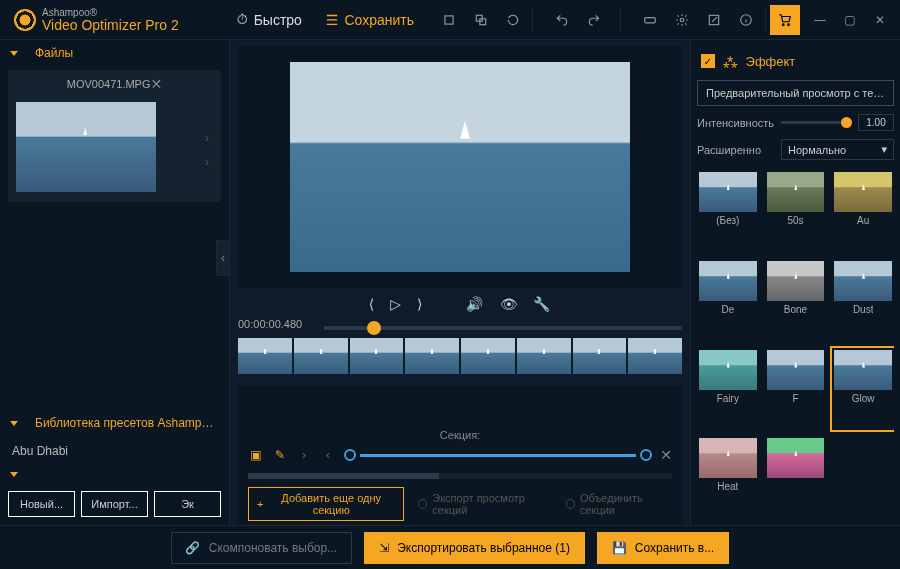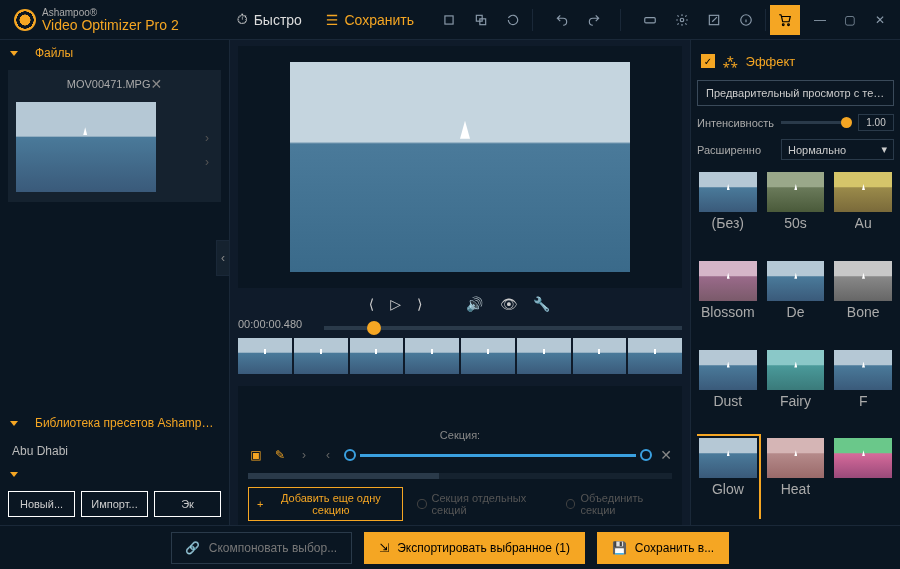--- a/index.html
+++ b/index.html
@@ -81,21 +81,21 @@
 .param-label { width: 78px; color: #aaa; }
 .slider-track { flex: 1; height: 3px; background: #2a3a4a; position: relative; }
 .slider-thumb { position: absolute; right: 0; top: -4px; width: 11px; height: 11px; border-radius: 50%; background: #f5a623; }
 .param-val { width: 36px; border: 1px solid #2a3a4a; padding: 2px 4px; text-align: center; font-size: 10px; color: #ccc; }
 .param-select { flex: 1; border: 1px solid #2a3a4a; padding: 3px 6px; font-size: 11px; color: #ccc; display: flex; justify-content: space-between; align-items: center; cursor: pointer; }
 .effects-grid { display: grid; grid-template-columns: repeat(3, 1fr); gap: 6px; margin-top: 10px; overflow-y: auto; flex: 1; }
 .effect-tile { display: flex; flex-direction: column; align-items: center; gap: 3px; cursor: pointer; padding: 2px; }
 .effect-tile.selected { outline: 2px solid #f5a623; }
 .effect-sw { width: 100%; height: 40px; position: relative; }
 .effect-sw::after { content: ""; position: absolute; top: 30%; left: 48%; width: 3px; height: 6px; background: #fff; clip-path: polygon(50% 0, 100% 100%, 0 100%); }
-.effect-name { font-size: 14px; color: #aaa; white-space: nowrap; overflow: hidden; text-overflow: ellipsis; max-width: 100%; }
+.effect-name { font-size: 10px; color: #aaa; white-space: nowrap; overflow: hidden; text-overflow: ellipsis; max-width: 100%; }
 
 
 .bottombar { height: 44px; background: #0a1622; border-top: 1px solid #1a2838; display: flex; align-items: center; justify-content: center; gap: 12px; padding: 0 12px; }
 .bb-btn { display: flex; align-items: center; gap: 8px; padding: 8px 14px; font-size: 12px; cursor: pointer; border: 1px solid #2a3a4a; background: transparent; color: #777; }
 .bb-btn.primary { background: #f5a623; color: #000; border-color: #f5a623; font-weight: 500; }
 
 svg { width: 14px; height: 14px; }
 </style>
 </head>
 <body>
@@ -275,21 +275,21 @@
           <span class="sec-close">✕</span>
         </div>
         <div class="scrollbar-fake"></div>
         <div class="section-actions">
           <button class="add-section-btn">
             <span>+</span>
             <span>Добавить еще одну секцию</span>
           </button>
           <div class="radio-opt">
             <span class="radio-dot"></span>
-              <span>Секция отдельных секций</span>
+              <span>Экспорт просмотр секций</span>
           </div>
           <div class="radio-opt">
             <span class="radio-dot"></span>
               <span>Объединить секции</span>
           </div>
         </div>
       </div>
     </div>
 
     <div class="sidebar-right">
@@ -318,24 +318,20 @@
             <div class="effect-sw" style="background: linear-gradient(rgb(181, 200, 213) 0%, rgb(181, 200, 213) 38%, rgb(74, 122, 154) 39%, rgb(58, 90, 122) 100%);"></div>
             <div class="effect-name">(Без)</div>
           </div>
           <div class="effect-tile">
             <div class="effect-sw" style="background: linear-gradient(rgb(154, 168, 138) 0%, rgb(154, 168, 138) 38%, rgb(106, 122, 90) 39%, rgb(74, 90, 58) 100%);"></div>
             <div class="effect-name">50s</div>
           </div>
           <div class="effect-tile">
             <div class="effect-sw" style="background: linear-gradient(rgb(213, 197, 106) 0%, rgb(213, 197, 106) 38%, rgb(154, 138, 74) 39%, rgb(122, 106, 58) 100%);"></div>
             <div class="effect-name">Au</div>
-          </div>
-          <div class="effect-tile">
-            <div class="effect-sw" style="background: linear-gradient(rgb(213, 181, 200) 0%, rgb(213, 181, 200) 38%, rgb(154, 106, 138) 39%, rgb(122, 90, 106) 100%);"></div>
-            <div class="effect-name">Blossom</div>
           </div>
           <div class="effect-tile">
             <div class="effect-sw" style="background: linear-gradient(rgb(181, 200, 213) 0%, rgb(181, 200, 213) 38%, rgb(74, 122, 154) 39%, rgb(58, 90, 122) 100%);"></div>
             <div class="effect-name">De</div>
           </div>
           <div class="effect-tile">
             <div class="effect-sw" style="background: linear-gradient(rgb(200, 200, 200) 0%, rgb(200, 200, 200) 38%, rgb(136, 136, 136) 39%, rgb(102, 102, 102) 100%);"></div>
             <div class="effect-name">Bone</div>
           </div>
           <div class="effect-tile">

